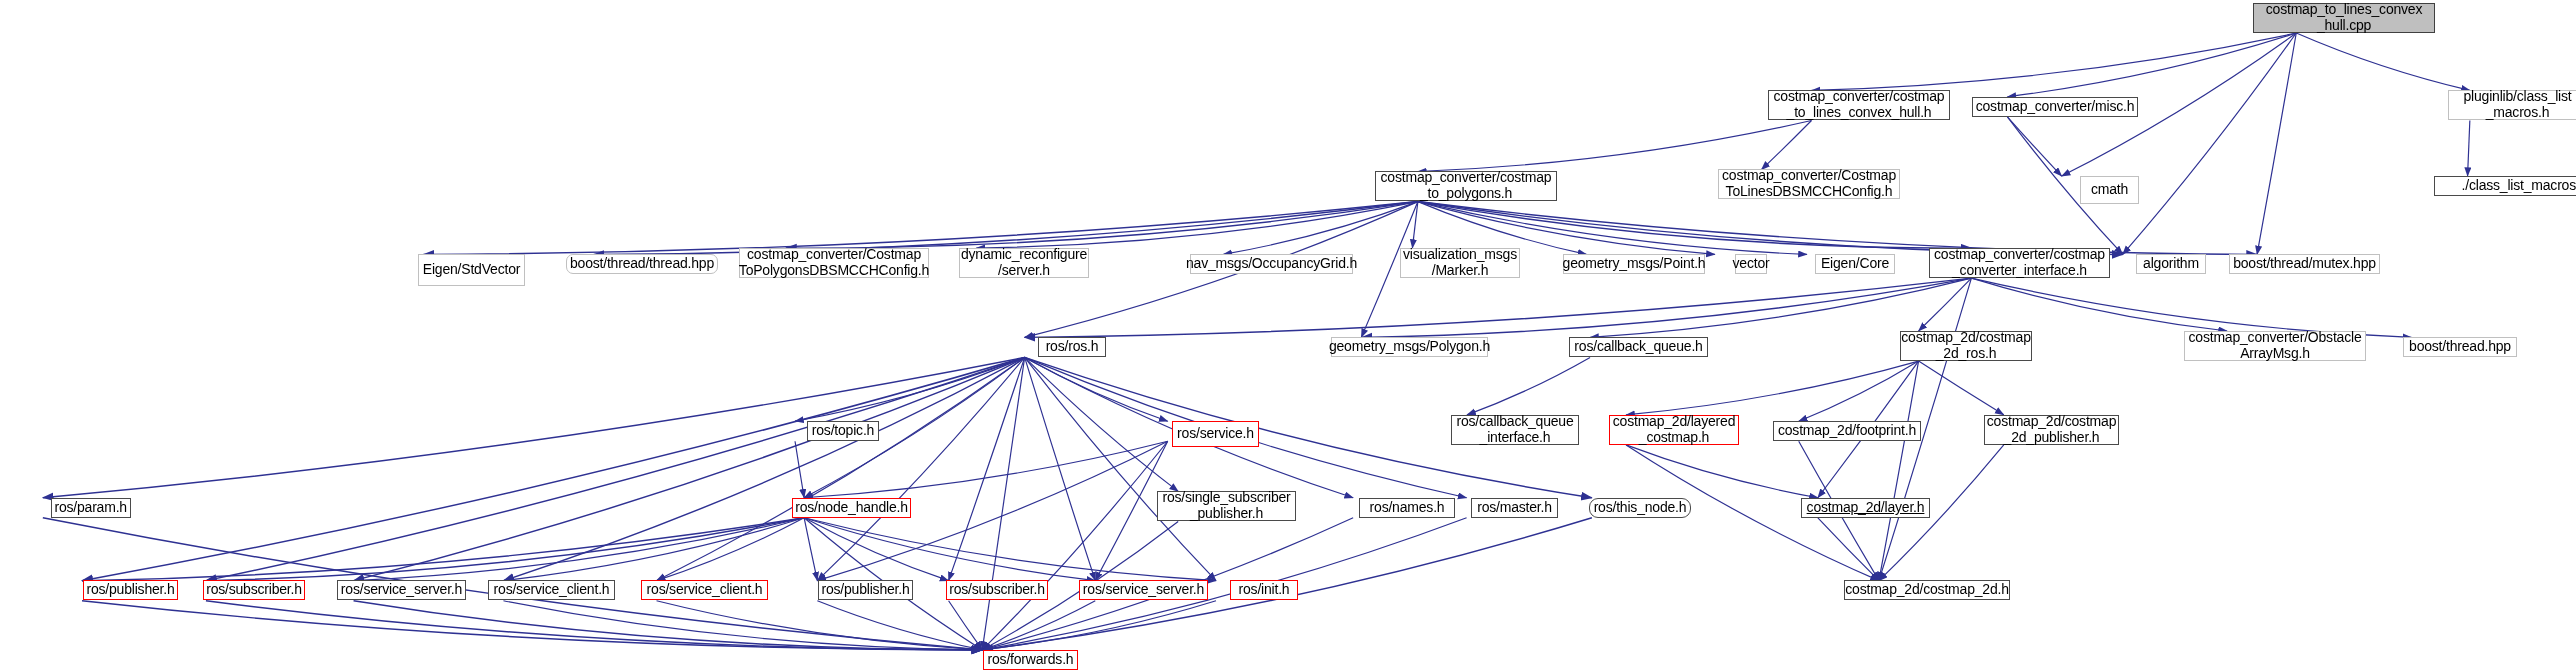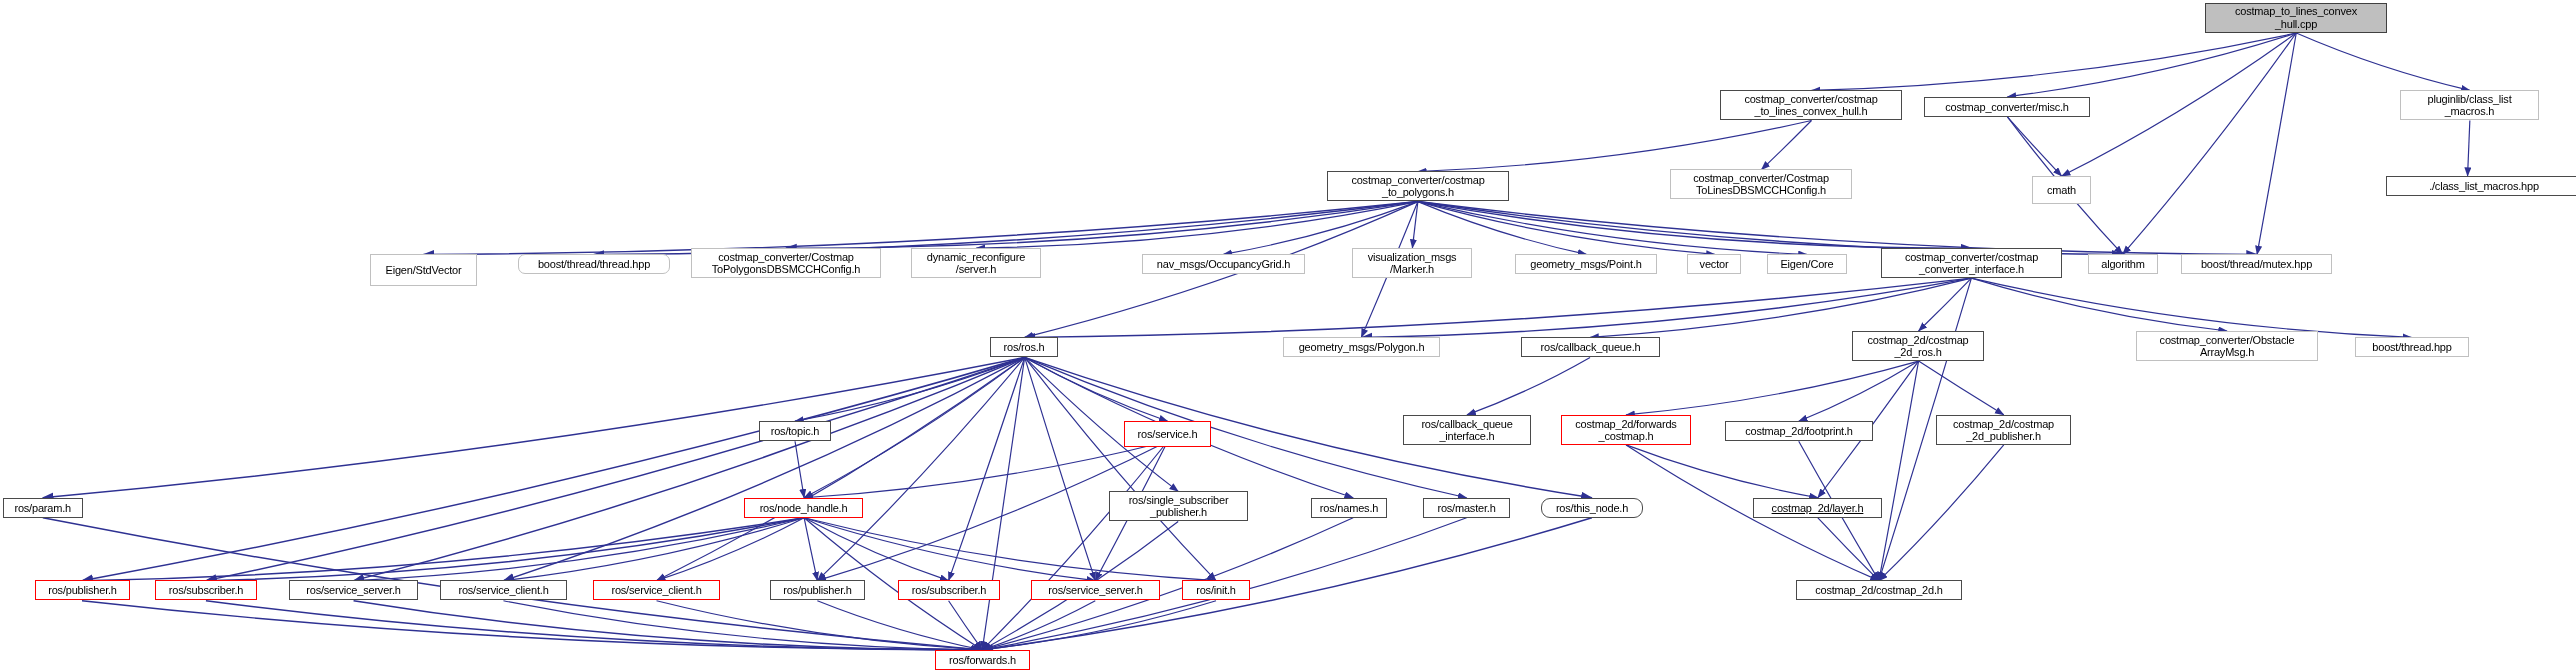--- a/index.html
+++ b/index.html
@@ -26,25 +26,26 @@
     position: absolute;
     box-sizing: border-box;
     display: flex;
     align-items: center;
     justify-content: center;
     text-align: center;
     line-height: 1.12;
     background: #ffffff;
     border: 0.9px solid #c0c0c0;
     color: #000000;
-    font-size: 11px;
+    font-size: 14px;
     letter-spacing: -0.2px;
     white-space: pre-line;
     padding: 0 1.8px;
     z-index: 5;
+    margin-left: 48px;
   }
   .node.strong  { border: 0.9px solid #4a4a4a; }
   .node.red     { border: 0.9px solid #ff0000; }
   .node.root    { border: 0.9px solid #404040; background: #bfbfbf; }
 </style>
 </head>
 <body>
 
 <div id="graph-root">
   <svg id="edge-layer" width="2576" height="672" viewBox="0 0 2827 737">
@@ -163,48 +164,48 @@
       <div class="node " style="left: 370px; top: 254px; width: 107px; height: 32px;">Eigen/StdVector</div>
       <div class="node " style="left: 518px; top: 254px; width: 152px; height: 20px; border-radius: 7px;">boost/thread/thread.hpp</div>
       <div class="node " style="left: 691px; top: 248px; width: 190px; height: 30px;">costmap_converter/Costmap
 ToPolygonsDBSMCCHConfig.h</div>
       <div class="node " style="left: 911px; top: 248px; width: 130px; height: 30px;">dynamic_reconfigure
 /server.h</div>
       <div class="node " style="left: 1142px; top: 254px; width: 163px; height: 20px;">nav_msgs/OccupancyGrid.h</div>
       <div class="node " style="left: 1352px; top: 248px; width: 120px; height: 30px;">visualization_msgs
 /Marker.h</div>
       <div class="node " style="left: 1515px; top: 254px; width: 142px; height: 20px;">geometry_msgs/Point.h</div>
-      <div class="node " style="left: 1687px; top: 254px; width: 54px; height: 20px;">vector</div>
+      <div class="node " style="left: 1687px; top: 254px; width: 32px; height: 20px;">vector</div>
       <div class="node " style="left: 1767px; top: 254px; width: 80px; height: 20px;">Eigen/Core</div>
       <div class="node strong" style="left: 1881px; top: 248px; width: 181px; height: 30px;">costmap_converter/costmap
 _converter_interface.h</div>
       <div class="node " style="left: 2088px; top: 254px; width: 70px; height: 20px;">algorithm</div>
       <div class="node " style="left: 2181px; top: 254px; width: 151px; height: 20px;">boost/thread/mutex.hpp</div>
       <div class="node strong" style="left: 990px; top: 337px; width: 68px; height: 20px;">ros/ros.h</div>
       <div class="node " style="left: 1283px; top: 337px; width: 157px; height: 20px;">geometry_msgs/Polygon.h</div>
       <div class="node strong" style="left: 1521px; top: 337px; width: 139px; height: 20px; text-align: center;">ros/callback_queue.h</div>
       <div class="node strong" style="left: 1852px; top: 331px; width: 132px; height: 30px;">costmap_2d/costmap
 _2d_ros.h</div>
       <div class="node " style="left: 2136px; top: 331px; width: 182px; height: 30px;">costmap_converter/Obstacle
 ArrayMsg.h</div>
       <div class="node " style="left: 2355px; top: 337px; width: 114px; height: 20px;">boost/thread.hpp</div>
       <div class="node strong" style="left: 759px; top: 421px; width: 72px; height: 20px;">ros/topic.h</div>
       <div class="node red" style="left: 1124px; top: 421px; width: 87px; height: 26px;">ros/service.h</div>
       <div class="node strong" style="left: 1403px; top: 415px; width: 128px; height: 30px;">ros/callback_queue
 _interface.h</div>
-      <div class="node red" style="left: 1561px; top: 415px; width: 130px; height: 30px;">costmap_2d/forwards
+      <div class="node red" style="left: 1561px; top: 415px; width: 130px; height: 30px;">costmap_2d/layered
 _costmap.h</div>
       <div class="node strong" style="left: 1725px; top: 421px; width: 148px; height: 20px;">costmap_2d/footprint.h</div>
       <div class="node strong" style="left: 1936px; top: 415px; width: 135px; height: 30px;">costmap_2d/costmap
 _2d_publisher.h</div>
       <div class="node strong" style="left: 2.7px; top: 498px; width: 80px; height: 20px;">ros/param.h</div>
       <div class="node red" style="left: 744px; top: 498px; width: 119px; height: 20px;">ros/node_handle.h</div>
       <div class="node strong" style="left: 1109px; top: 491px; width: 139px; height: 30px;">ros/single_subscriber
 _publisher.h</div>
-      <div class="node strong" style="left: 1311px; top: 498px; width: 76px; height: 20px;">ros/names.h</div>
+      <div class="node strong" style="left: 1311px; top: 498px; width: 96px; height: 20px;">ros/names.h</div>
       <div class="node strong" style="left: 1423px; top: 498px; width: 87px; height: 20px;">ros/master.h</div>
       <div class="node strong" style="left: 1541px; top: 498px; width: 102px; height: 20px; border-radius: 9px;">ros/this_node.h</div>
       <div class="node strong" style="left: 1753px; top: 498px; width: 129px; height: 20px; text-decoration: underline;">costmap_2d/layer.h</div>
       <div class="node red" style="left: 35px; top: 580px; width: 95px; height: 20px;">ros/publisher.h</div>
       <div class="node red" style="left: 155px; top: 580px; width: 102px; height: 20px;">ros/subscriber.h</div>
       <div class="node strong" style="left: 289px; top: 580px; width: 129px; height: 20px;">ros/service_server.h</div>
       <div class="node strong" style="left: 440px; top: 580px; width: 127px; height: 20px;">ros/service_client.h</div>
       <div class="node red" style="left: 593px; top: 580px; width: 127px; height: 20px;">ros/service_client.h</div>
       <div class="node strong" style="left: 770px; top: 580px; width: 95px; height: 20px;">ros/publisher.h</div>
       <div class="node red" style="left: 898px; top: 580px; width: 102px; height: 20px;">ros/subscriber.h</div>

